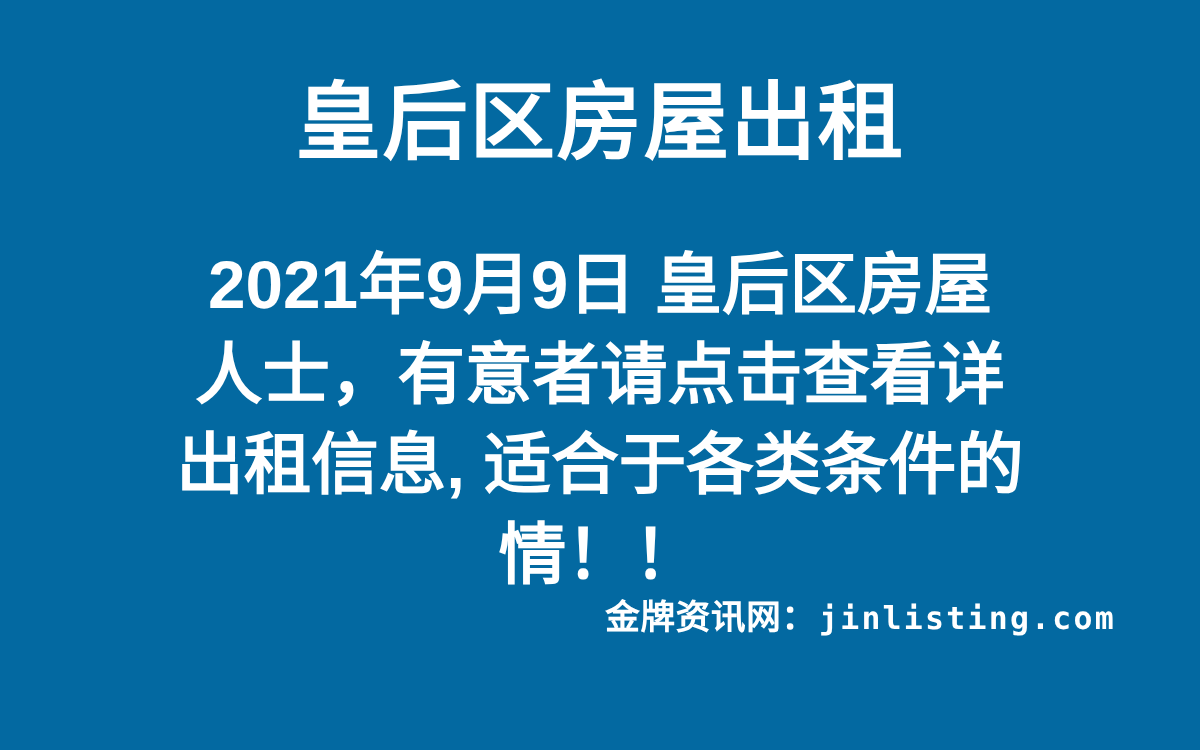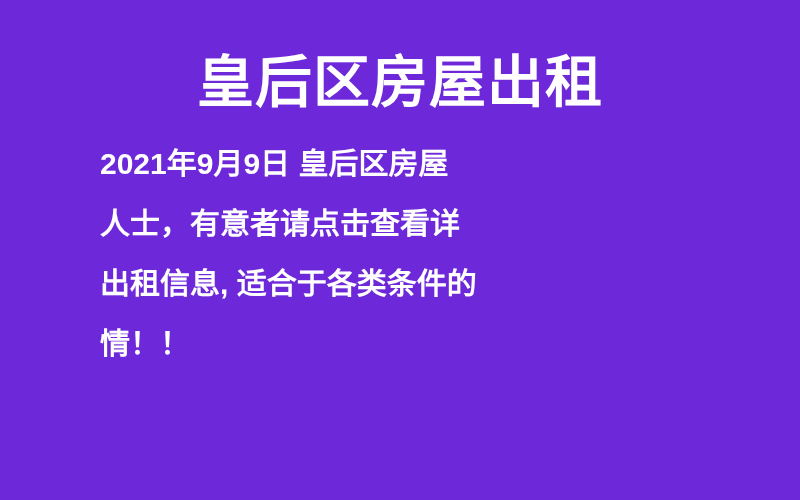--- a/index.html
+++ b/index.html
@@ -14,21 +14,21 @@
     overflow: hidden;
     background: #0b2482;
     font-family: "Liberation Sans", "DejaVu Sans", sans-serif;
   }
 
   .poster {
     position: relative;
     box-sizing: border-box;
     width: 800px;
     height: 500px;
-    background: #6d28d9;
+    background: #0369a1;
     color: #ffffff;
     overflow: hidden;
   }
 
   
   .poster-title {
     position: absolute;
     left: 0;
     top: 48px;
     width: 800px;
@@ -38,24 +38,24 @@
     line-height: 68px;
     letter-spacing: 1px;
     color: #ffffff;
     white-space: nowrap;
   }
 
   
   .poster-body {
     position: absolute;
     left: 100px;
-    top: 134px;
+    top: 160px;
     width: 600px;
-    text-align: left;
-    font-size: 30px;
+    text-align: center;
+    font-size: 45px;
     font-weight: 700;
     line-height: 60px;
     letter-spacing: 0px;
     color: #ffffff;
   }
 
   .poster-body .body-line {
     display: block;
     white-space: nowrap;
   }
@@ -98,14 +98,19 @@
 
   <div class="poster-title">皇后区房屋出租</div>
 
   <div class="poster-body">
     <span class="body-line">2021年9月9日  皇后区房屋</span>
     <span class="body-line">人士，有意者请点击查看详</span>
     <span class="body-line">出租信息, 适合于各类条件的</span>
     <span class="body-line">情！！</span>
   </div>
 
+  <div class="poster-footer">
+    <span class="footer-brand">金牌资讯网</span>
+    <span class="footer-sep">：</span>
+    <span class="footer-domain">jinlisting.com</span>
+  </div>
 
 </div>
 
 </body></html>

